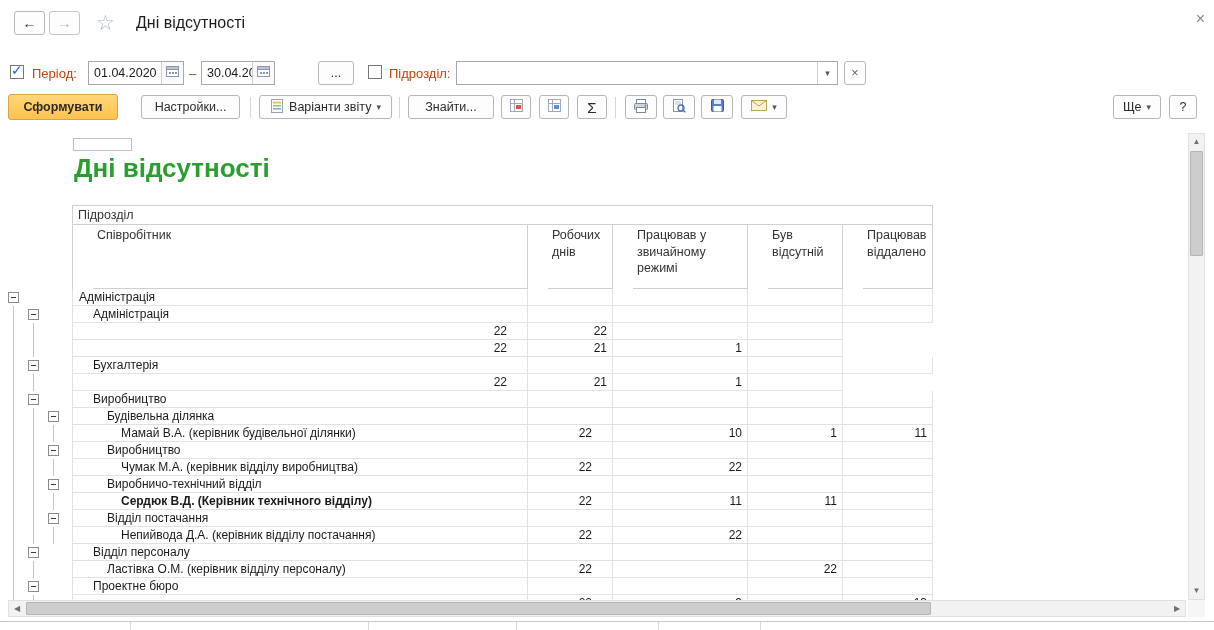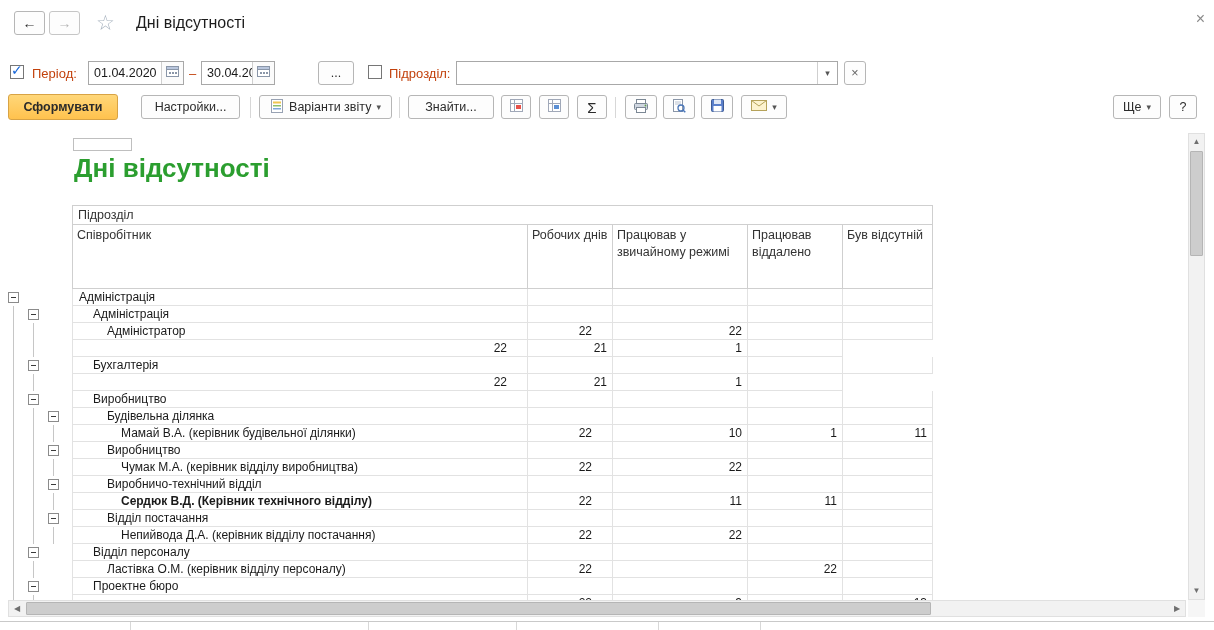--- a/index.html
+++ b/index.html
@@ -66,21 +66,21 @@
     border: 1px solid #cfcfcf; font-size: 12.5px; color: #333;
     line-height: 18px; padding-left: 5px;
   }
   .header-row {
     position: absolute; top: 91px; left: 0; width: 861px; height: 65px;
     display: grid; grid-template-columns: 455px 85px 135px 95px 90px;
     border-left: 1px solid #cfcfcf;
   }
   .hcell {
     border-right: 1px solid #cfcfcf; border-bottom: 1px solid #cfcfcf;
-    font-size: 12.5px; color: #333; padding: 3px 4px; line-height: 1.32;
+    font-size: 12.5px; color: #333; padding: 3px 4px; line-height: 1.32; margin-left: 20px;
   }
   .rows { position: absolute; top: 156px; left: 0; width: 861px; border-left: 1px solid #e2e2e2; }
   .trow { display: grid; grid-template-columns: 455px 85px 135px 95px 90px; height: 17px; }
   .trow.clipped { height: 8px; overflow: hidden; }
   .cell {
     border-right: 1px solid #e2e2e2; border-bottom: 1px solid #e2e2e2;
     font-size: 12px; line-height: 15px; padding-top: 1px;
     white-space: nowrap; overflow: hidden;
   }
   .trow.clipped .cell { border-bottom: none; }
@@ -413,40 +413,39 @@
   <div class="table">
     <div class="cursor-cell"></div>
     <div class="report-title" style="color: rgb(43, 158, 47);">Дні відсутності</div>
     <div class="section-row">
       <span>Підрозділ</span>
     </div>
     <div class="header-row">
       <div class="hcell"><span>Співробітник</span></div>
       <div class="hcell"><span>Робочих днів</span></div>
       <div class="hcell"><span>Працював у звичайному режимі</span></div>
+      <div class="hcell"><span>Був відсутній</span></div>
       <div class="hcell"><span>Працював віддалено</span></div>
-      <div class="hcell"><span>Був відсутній</span></div>
     </div>
     <div class="rows">
         <div class="trow group">
           <div class="cell name" style="padding-left: 6px;">Адміністрація</div>
           <div class="cell num c1"></div>
           <div class="cell num c2"></div>
           <div class="cell num c3"></div>
           <div class="cell num c4"></div>
         </div>
         <div class="trow group">
           <div class="cell name" style="padding-left: 20px;">Адміністрація</div>
           <div class="cell num c1"></div>
           <div class="cell num c2"></div>
           <div class="cell num c3"></div>
           <div class="cell num c4"></div>
         </div>
         <div class="trow">
-          <div class="cell name" style="padding-left: 34px;">Адміністратор</div>
           <div class="cell num c1">22</div>
           <div class="cell num c2">22</div>
           <div class="cell num c3"></div>
           <div class="cell num c4"></div>
         </div>
         <div class="trow">
           <div class="cell num c1">22</div>
           <div class="cell num c2">21</div>
           <div class="cell num c3">1</div>
           <div class="cell num c4"></div>

